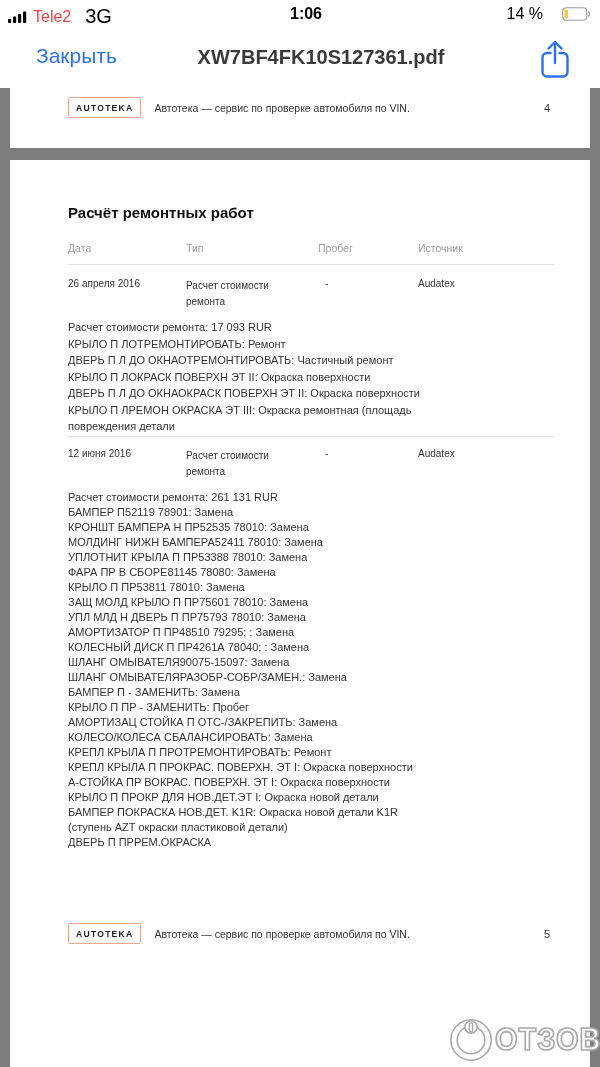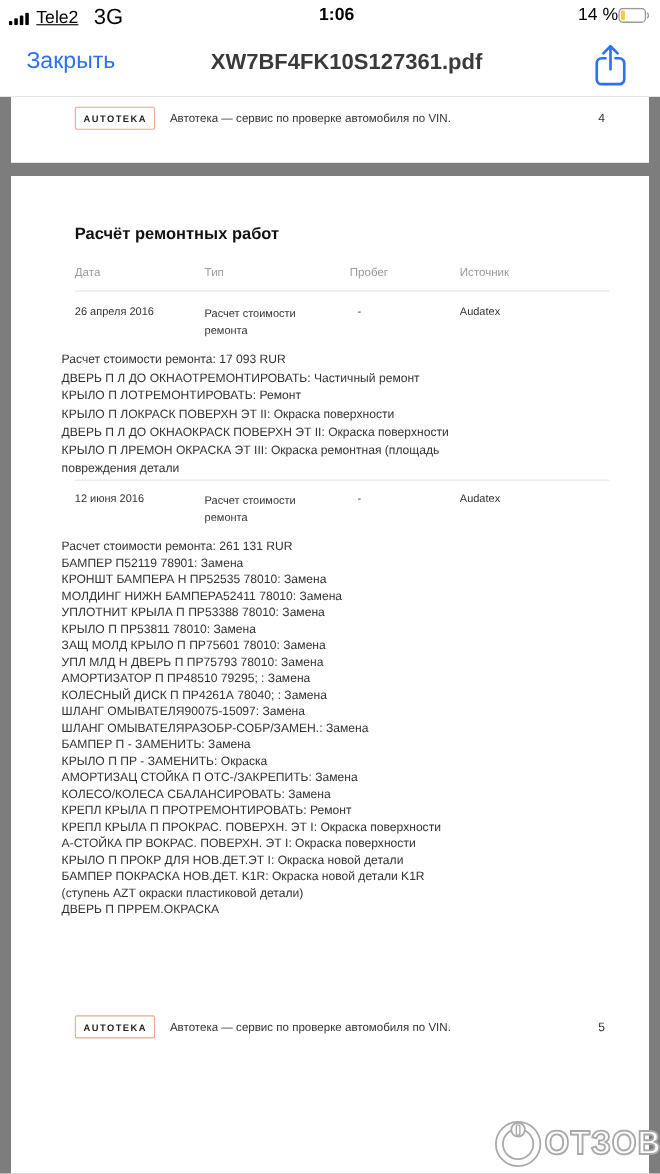--- a/index.html
+++ b/index.html
@@ -5,27 +5,27 @@
   * { margin:0; padding:0; box-sizing:border-box; }
   html,body { width:600px; height:1067px; }
   body {
     font-family:"Liberation Sans","DejaVu Sans",sans-serif;
     background:#ffffff; position:relative; overflow:hidden;
     -webkit-font-smoothing:antialiased;
   }
   
   .status-bar { position:absolute; top:0; left:0; right:0; height:30px; background:#fff; }
   .sb-left { position:absolute; left:8px; top:5px; display:flex; align-items:center; gap:6px; }
-  .sb-carrier { font-size:16px; color:#000000;text-decoration:underline; }
+  .sb-carrier { font-size:16px; color:#ef4444; }
   .sb-net { font-size:20px; color:#000; margin-left:8px; }
   .sb-time { position:absolute; left:0; right:0; top:5px; text-align:center; font-size:16px; font-weight:700; color:#000;padding-left:12px; }
-  .sb-right { position:absolute; right:10px; top:5px; display:flex; align-items:center; gap:0; }
+  .sb-right { position:absolute; right:10px; top:5px; display:flex; align-items:center; gap:19px; }
   .sb-batt-pct { font-size:16px; color:#000; }
   
-  .nav-bar { position:absolute; top:30px; left:0; right:0; height:58px; background:#fff; }
+  .nav-bar { position:absolute; top:30px; left:12px; right:0; height:58px; background:#fff; }
   .nav-close { position:absolute; left:24px; top:14px; font-size:21px; color:#2e71f0; background:none; border:none; cursor:pointer; font-family:inherit; }
   .nav-title { position:absolute; left:120px; right:90px; top:16px; text-align:center; font-size:20px; font-weight:700; color:#3a3a3c; white-space:nowrap; overflow:hidden; }
   .nav-share { position:absolute; right:28px; top:9px; width:34px; height:42px; background:none; border:none; cursor:pointer; }
   
   .viewer { position:absolute; top:88px; left:0; right:0; bottom:0; background:#7d7d7d; padding:0 10px; overflow:hidden; }
   .page { background:#fff; position:relative; }
   .gap { height:12px; }
   .p4 { height:60px; }
   .p5 { height:970px; }
   .p6 { height:99px; }
@@ -42,21 +42,21 @@
   .tgrid { position:absolute; left:58px; right:36px; display:grid; grid-template-columns:118px 132px 100px 1fr; }
   .theaders { top:82px; font-size:10.5px; color:#9b9b9b; }
   .hline { position:absolute; left:58px; right:36px; height:1px; background:#e3e3e3; }
   .hr1 { top:104px; }
   .hr2 { top:276px; }
   .trow { font-size:10px; color:#333; }
   .row-1 { top:118px; }
   .row-2 { top:288px; }
   .trow .c-type { padding-right:30px; line-height:16px; }
   .trow .c-mileage { padding-left:7px; }
-  .details { position:absolute; left:46px; right:40px; font-size:11px; color:#333; }
+  .details { position:absolute; left:58px; right:40px; font-size:11px; color:#333; }
   .details-1 { top:159px; line-height:16.5px; }
   .details-2 { top:330px; line-height:15px; }
   
   .p6 .hline { top:42px; }
   .p6 .trow { top:54px; }
   
   .watermark { position:absolute; left:449px; top:1018px; display:flex; align-items:center; z-index:6; pointer-events:none; }
   .wm-text { font-size:29px; font-weight:700; letter-spacing:1px; color:#fdfdfd;
     -webkit-text-stroke:1.6px #a9a9a9; text-shadow:0 0 1px #bbb; margin-left:2px; transform:scaleY(1.05); }
   
@@ -129,51 +129,52 @@
     <div class="hline hr1"></div>
 
     <div class="tgrid trow row-1">
       <span class="c-date">26 апреля 2016</span>
       <span class="c-type">Расчет стоимости ремонта</span>
       <span class="c-mileage">-</span>
       <span class="c-source">Audatex</span>
     </div>
     <div class="details details-1">
         <div>Расчет стоимости ремонта: 17 093 RUR</div>
+        <div>КРЫЛО П ЛОТРЕМОНТИРОВАТЬ: Ремонт</div>
         <div>ДВЕРЬ П Л ДО ОКНАОТРЕМОНТИРОВАТЬ: Частичный ремонт</div>
-        <div>КРЫЛО П ЛОТРЕМОНТИРОВАТЬ: Ремонт</div>
         <div>КРЫЛО П ЛОКРАСК ПОВЕРХН ЭТ II: Окраска поверхности</div>
         <div>ДВЕРЬ П Л ДО ОКНАОКРАСК ПОВЕРХН ЭТ II: Окраска поверхности</div>
         <div>КРЫЛО П ЛРЕМОН ОКРАСКА ЭТ III: Окраска ремонтная (площадь</div>
         <div>повреждения детали</div>
       </div>
 
     <div class="hline hr2"></div>
 
     <div class="tgrid trow row-2">
       <span class="c-date">12 июня 2016</span>
       <span class="c-type">Расчет стоимости ремонта</span>
       <span class="c-mileage">-</span>
       <span class="c-source">Audatex</span>
     </div>
     <div class="details details-2">
         <div>Расчет стоимости ремонта: 261 131 RUR</div>
         <div>БАМПЕР П52119 78901: Замена</div>
         <div>КРОНШТ БАМПЕРА Н ПР52535 78010: Замена</div>
         <div>МОЛДИНГ НИЖН БАМПЕРА52411 78010: Замена</div>
         <div>УПЛОТНИТ КРЫЛА П ПР53388 78010: Замена</div>
+        <div>ФАРА ПР В СБОРЕ81145 78080: Замена</div>
         <div>КРЫЛО П ПР53811 78010: Замена</div>
         <div>ЗАЩ МОЛД КРЫЛО П ПР75601 78010: Замена</div>
         <div>УПЛ МЛД Н ДВЕРЬ П ПР75793 78010: Замена</div>
         <div>АМОРТИЗАТОР П ПР48510 79295; : Замена</div>
         <div>КОЛЕСНЫЙ ДИСК П ПР4261А 78040; : Замена</div>
         <div>ШЛАНГ ОМЫВАТЕЛЯ90075-15097: Замена</div>
         <div>ШЛАНГ ОМЫВАТЕЛЯРАЗОБР-СОБР/ЗАМЕН.: Замена</div>
         <div>БАМПЕР П - ЗАМЕНИТЬ: Замена</div>
-        <div>КРЫЛО П ПР - ЗАМЕНИТЬ: Окраска</div>
+        <div>КРЫЛО П ПР - ЗАМЕНИТЬ: Пробег</div>
         <div>АМОРТИЗАЦ СТОЙКА П ОТС-/ЗАКРЕПИТЬ: Замена</div>
         <div>КОЛЕСО/КОЛЕСА СБАЛАНСИРОВАТЬ: Замена</div>
         <div>КРЕПЛ КРЫЛА П ПРОТРЕМОНТИРОВАТЬ: Ремонт</div>
         <div>КРЕПЛ КРЫЛА П ПРОКРАС. ПОВЕРХН. ЭТ I: Окраска поверхности</div>
         <div>А-СТОЙКА ПР ВОКРАС. ПОВЕРХН. ЭТ I: Окраска поверхности</div>
         <div>КРЫЛО П ПРОКР ДЛЯ НОВ.ДЕТ.ЭТ I: Окраска новой детали</div>
         <div>БАМПЕР ПОКРАСКА НОВ.ДЕТ. K1R: Окраска новой детали K1R</div>
         <div>(ступень AZT окраски пластиковой детали)</div>
         <div>ДВЕРЬ П ПРРЕМ.ОКРАСКА</div>
       </div>

